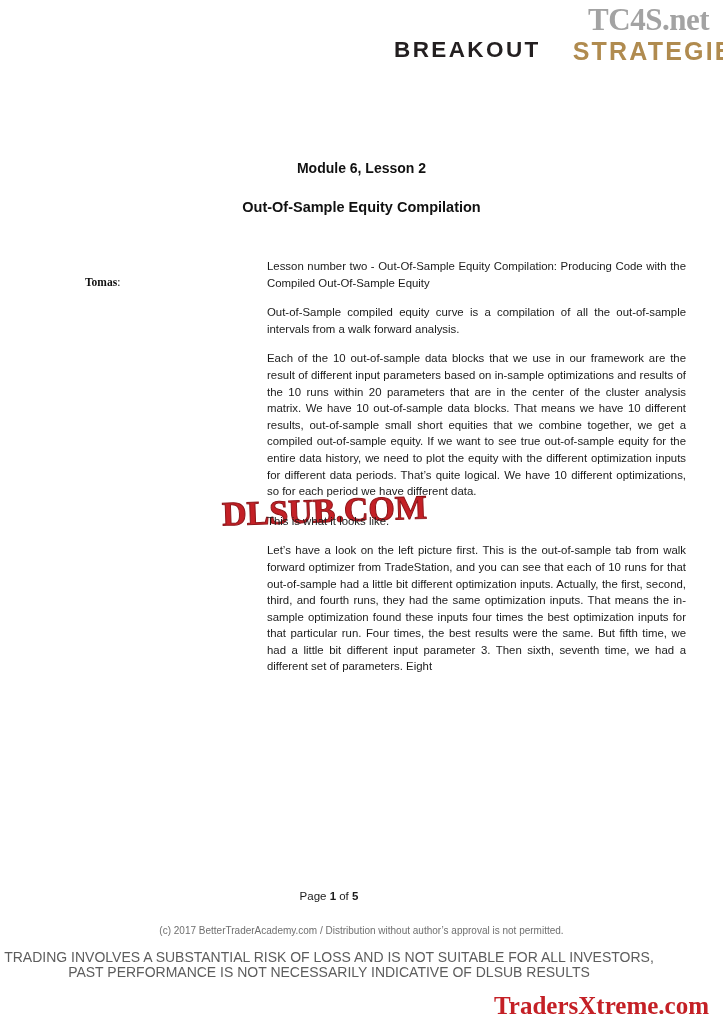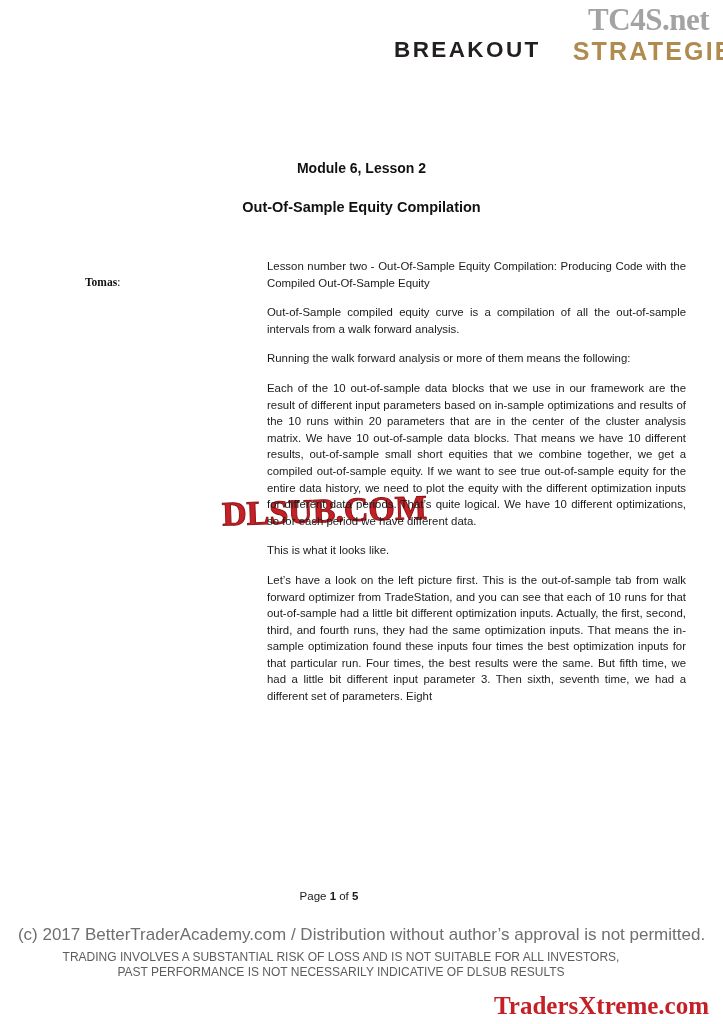--- a/index.html
+++ b/index.html
@@ -170,30 +170,30 @@
     color: #1a1a1a;
   }
   .page-num b { font-weight: bold; }
 
   .copyright {
     position: absolute;
     top: 925px;
     left: 0;
     width: 723px;
     text-align: center;
-    font-size: 17px;
+    font-size: 10px;
     color: #6f6f6f;
   }
   .risk {
     position: absolute;
     top: 950px;
-    left: 12px;
+    left: 0;
     width: 658px;
     text-align: center;
-    font-size: 12px;
+    font-size: 14px;
     line-height: 15px;
     color: #5d5d5d;
   }
 </style>
 </head>
 <body>
 
 <div class="logo">
   <div class="logo-rule"></div>
   <div class="logo-text">
@@ -216,21 +216,20 @@
 <div class="doc-title">Module 6, Lesson 2</div>
 <div class="doc-subtitle">Out-Of-Sample Equity Compilation</div>
 
 <div class="speaker">
   <span>Tomas</span><span class="colon">:</span>
 </div>
 
 <div class="body-col">
   <p>Lesson number two - Out-Of-Sample Equity Compilation: Producing Code with the Compiled Out-Of-Sample Equity</p>
   <p>Out-of-Sample compiled equity curve is a compilation of all the out-of-sample intervals from a walk forward analysis.</p>
-  <p>Running the walk forward analysis or more of them means the following:</p>
   <p>Each of the 10 out-of-sample data blocks that we use in our framework are the result of different input parameters based on in-sample optimizations and results of the 10 runs within 20 parameters that are in the center of the cluster analysis matrix. We have 10 out-of-sample data blocks. That means we have 10 different results, out-of-sample small short equities that we combine together, we get a compiled out-of-sample equity. If we want to see true out-of-sample equity for the entire data history, we need to plot the equity with the different optimization inputs for different data periods. That’s quite logical. We have 10 different optimizations, so for each period we have different data.</p>
   <p>This is what it looks like.</p>
   <p>Let’s have a look on the left picture first. This is the out-of-sample tab from walk forward optimizer from TradeStation, and you can see that each of 10 runs for that out-of-sample had a little bit different optimization inputs. Actually, the first, second, third, and fourth runs, they had the same optimization inputs. That means the in-sample optimization found these inputs four times the best optimization inputs for that particular run. Four times, the best results were the same. But fifth time, we had a little bit different input parameter 3. Then sixth, seventh time, we had a different set of parameters. Eight</p>
 </div>
 
 <div class="page-num">
   <span>Page </span><b>1</b><span> of </span><b>5</b>
 </div>
 <div class="copyright">(c) 2017 BetterTraderAcademy.com / Distribution without author’s approval is not permitted.</div>
 <div class="risk">

